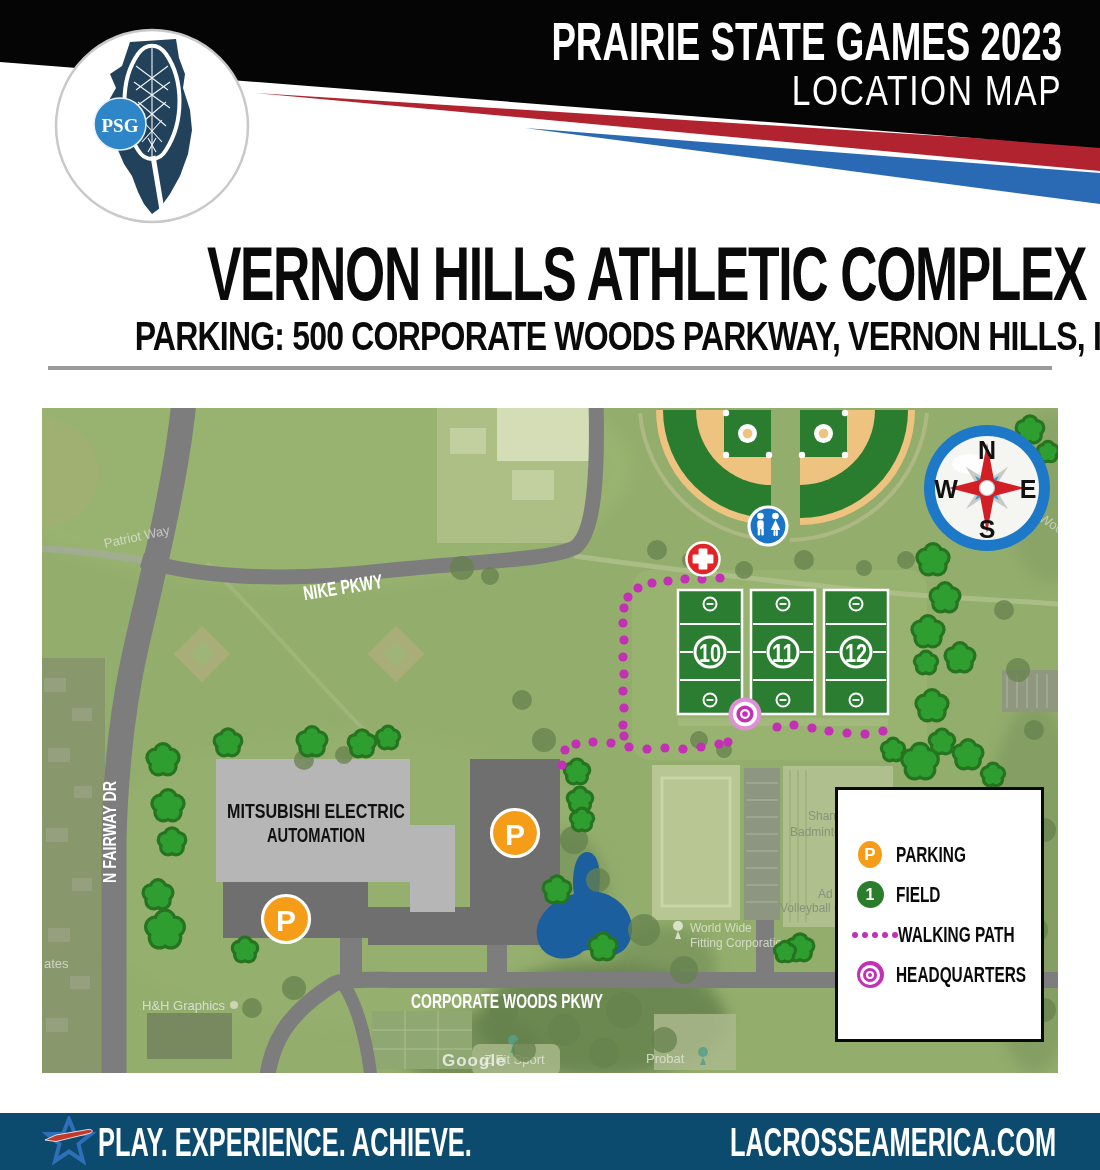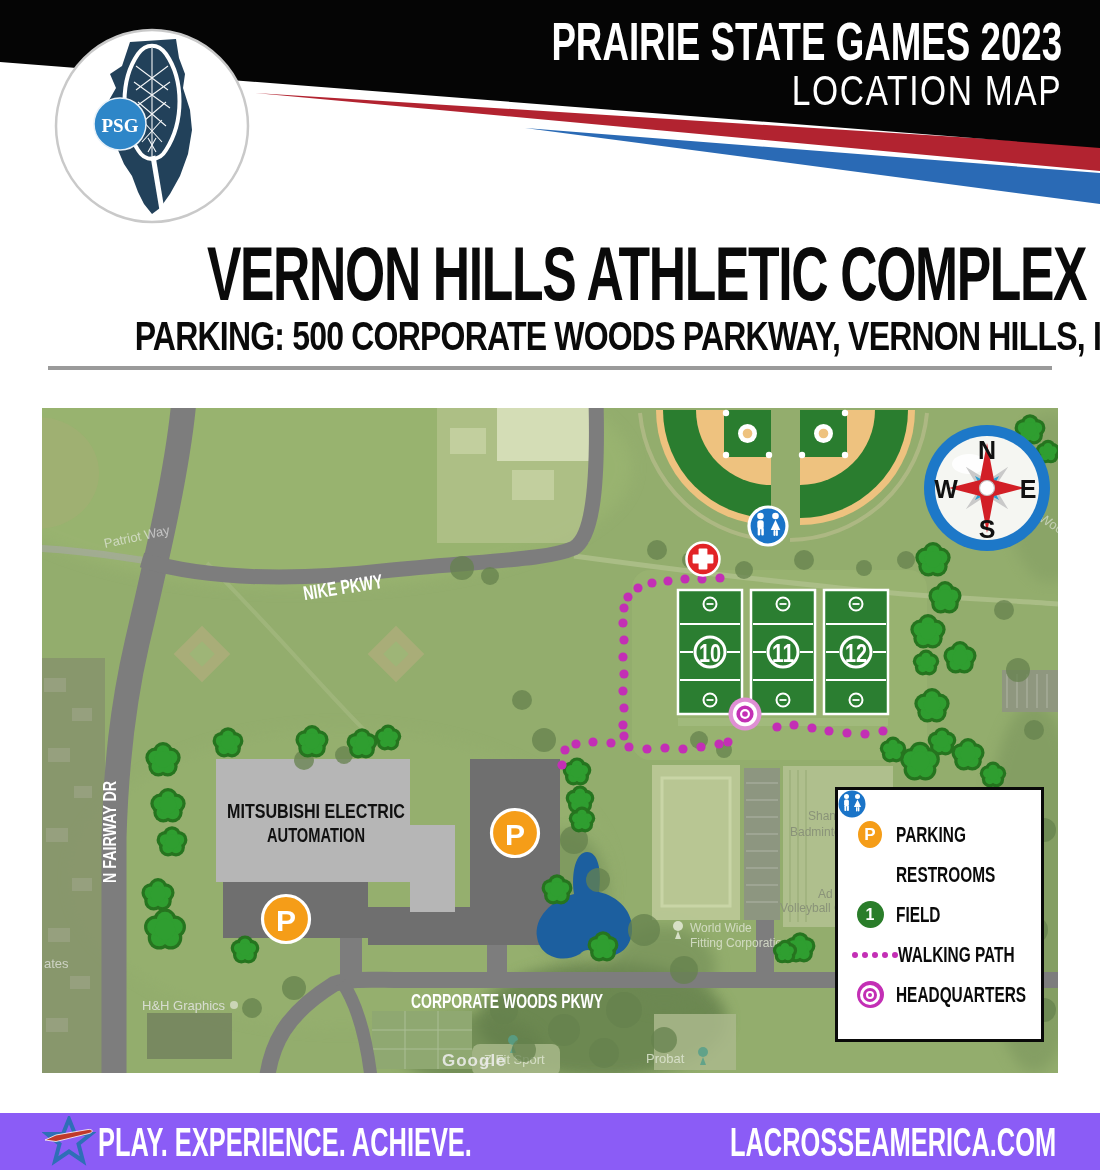--- a/index.html
+++ b/index.html
@@ -33,21 +33,21 @@
   .lrow{display:flex;align-items:center;height:28px;}
   .licon{width:28px;height:28px;flex:0 0 28px;display:flex;align-items:center;justify-content:center;}
   .lcirc{width:27px;height:27px;border-radius:50%;display:flex;align-items:center;justify-content:center;
          color:#fff;font-weight:bold;}
   .llabel{font-size:22px;font-weight:bold;color:#0a0a0a;transform:scaleX(.7);transform-origin:left center;
           margin-left:12px;white-space:nowrap;}
   .hq-ring{border-radius:50%;display:flex;align-items:center;justify-content:center;}
   .ldots{display:flex;gap:4px;}
   .ldots span{width:6px;height:6px;border-radius:50%;background:#c32fb5;}
   
-  .footer{position:absolute;left:0;top:1113px;width:1100px;height:57px;background:#8b5cf6;color:#fff;}
+  .footer{position:absolute;left:0;top:1113px;width:1100px;height:57px;background:#0c4a6e;color:#fff;}
   .foot-tag{position:absolute;left:98px;top:50%;transform:translateY(-50%) scaleX(.62);transform-origin:left center;
             font-size:41px;font-weight:bold;white-space:nowrap;}
   .foot-web{position:absolute;right:44px;top:50%;transform:translateY(-50%) scaleX(.62);transform-origin:right center;
             font-size:41px;font-weight:bold;white-space:nowrap;}
   .foot-star{position:absolute;left:42px;top:3px;}
 </style>
 </head>
 <body>
 
 <div class="page">
@@ -828,38 +828,20 @@
 
     <div class="legend">
       <div class="lrow">
         <div class="licon">
             <div class="lcirc" style="background:#f59d18;border:2px solid #fff;font-size:17px;">P</div>
           </div>
         <span class="llabel">PARKING</span>
       </div>
       <div class="lrow">
         <div class="licon">
-          <svg width="28" height="28" viewBox="-14 -14 28 28">
-              <circle r="13.5" fill="#1a74c8"></circle>
-            <g fill="#fff">
-                <circle cx="-5.5" cy="-7.5" r="2.5"></circle>
-                <rect x="-7.9" y="-4.4" width="4.8" height="6.6" rx="1.6"></rect>
-            <rect x="-7.6" y="1.4" width="1.9" height="5.6" rx=".8"></rect>
-                <rect x="-5" y="1.4" width="1.9" height="5.6" rx=".8"></rect>
-            <circle cx="5.5" cy="-7.5" r="2.5"></circle>
-                <path d="M5.5,-4.6 L9.1,3 L1.9,3 Z"></path>
-            <rect x="4" y="3" width="1.5" height="4.4" rx=".7"></rect>
-                <rect x="5.9" y="3" width="1.5" height="4.4" rx=".7"></rect>
-              </g>
-          </svg>
-          </div>
-        <span class="llabel">RESTROOMS</span>
-      </div>
-      <div class="lrow">
-        <div class="licon">
             <div class="lcirc" style="background:#2a7d2a;font-size:16px;">1</div>
           </div>
         <span class="llabel">FIELD</span>
       </div>
       <div class="lrow">
         <div class="licon" style="flex-basis:38px;width:38px;">
           <div class="ldots">
               <span></span>
               <span></span>
               <span></span>

